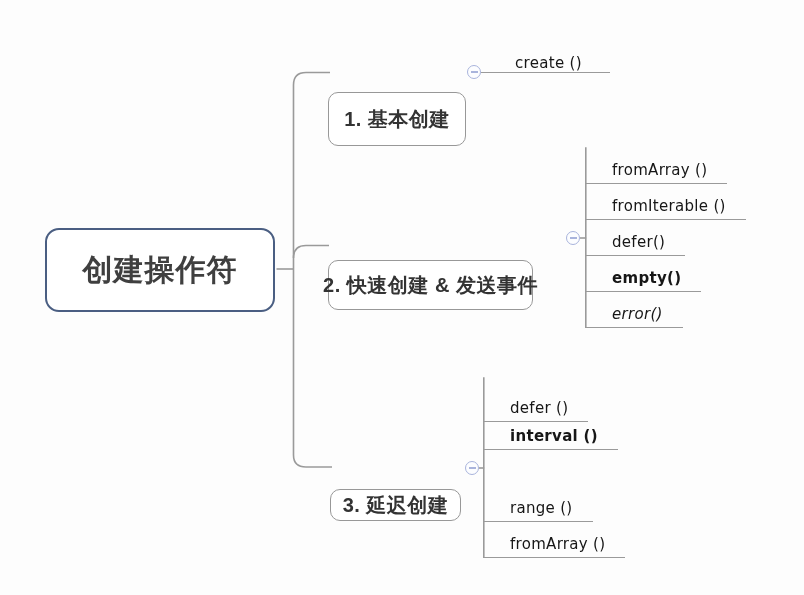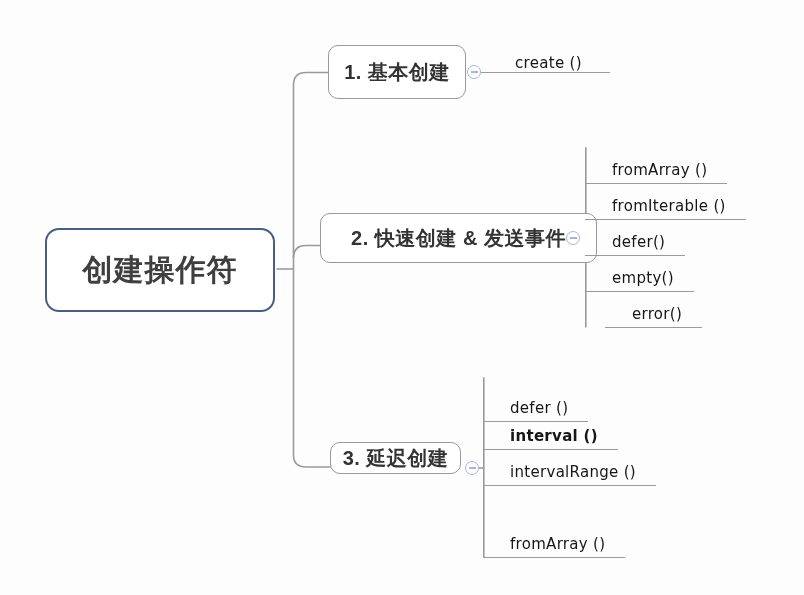--- a/index.html
+++ b/index.html
@@ -14,24 +14,24 @@
     display:flex;align-items:center;justify-content:center;
     white-space:nowrap;
   }
   .root-topic{
     left:45px;top:228px;width:230px;height:84px;
     border:2.5px solid #4a5e82;border-radius:14px;
     font-size:30px;font-weight:bold;color:#3f3f3f;letter-spacing:1px;
   }
   .branch-topic{
     border:1.6px solid #989898;border-radius:10px;
-    font-size:20px;font-weight:600;color:#333333;letter-spacing:.5px;
+    font-size:20px;font-weight:600;color:#333333;letter-spacing:.5px;margin-top:47px;
   }
   .b1{left:328px;top:45px;width:138px;height:54px;}
-  .b2{left:320px;top:213px;width:277px;height:50px;}
+  .b2{left:328px;top:213px;width:205px;height:50px;}
   .b3{left:330px;top:442px;width:131px;height:32px;}
 
   .leaf{
     position:absolute;box-sizing:border-box;height:28px;
     padding:0 20px 4px 27px;border-bottom:1.7px solid #9a9a9a;
     display:flex;align-items:flex-end;
     font-family:"DejaVu Sans","Liberation Sans",sans-serif;
     font-size:15px;font-weight:500;color:#161616;letter-spacing:.3px;
     white-space:nowrap;
   }
@@ -81,21 +81,21 @@
   </div>
   <div class="collapse-btn c3">
     <span class="bar"></span>
   </div>
 
   <div class="leaf create" style="left:481px;top:45px;">create ()</div>
 
   <div class="leaf" style="left:585px;top:156px;">fromArray ()</div>
   <div class="leaf" style="left:585px;top:192px;">fromIterable ()</div>
   <div class="leaf" style="left:585px;top:228px;">defer()</div>
-  <div class="leaf" style="left:585px;top:264px;">empty()</div>
-  <div class="leaf" style="left:605px;top:300px;">error()</div>
+  <div class="leaf" style="left:585px;top:264px;font-weight:bold;">empty()</div>
+  <div class="leaf" style="left:585px;top:300px;font-style:italic;">error()</div>
 
   <div class="leaf" style="left:483px;top:350px;margin-top:44px;">defer ()</div>
   <div class="leaf" style="left:483px;top:422px;font-weight:bold;">interval ()</div>
-  <div class="leaf" style="left:483px;top:458px;">intervalRange ()</div>
+  <div class="leaf" style="left:483px;top:494px;">range ()</div>
   <div class="leaf" style="left:483px;top:530px;">fromArray ()</div>
 
 </div>
 
 </body></html>

